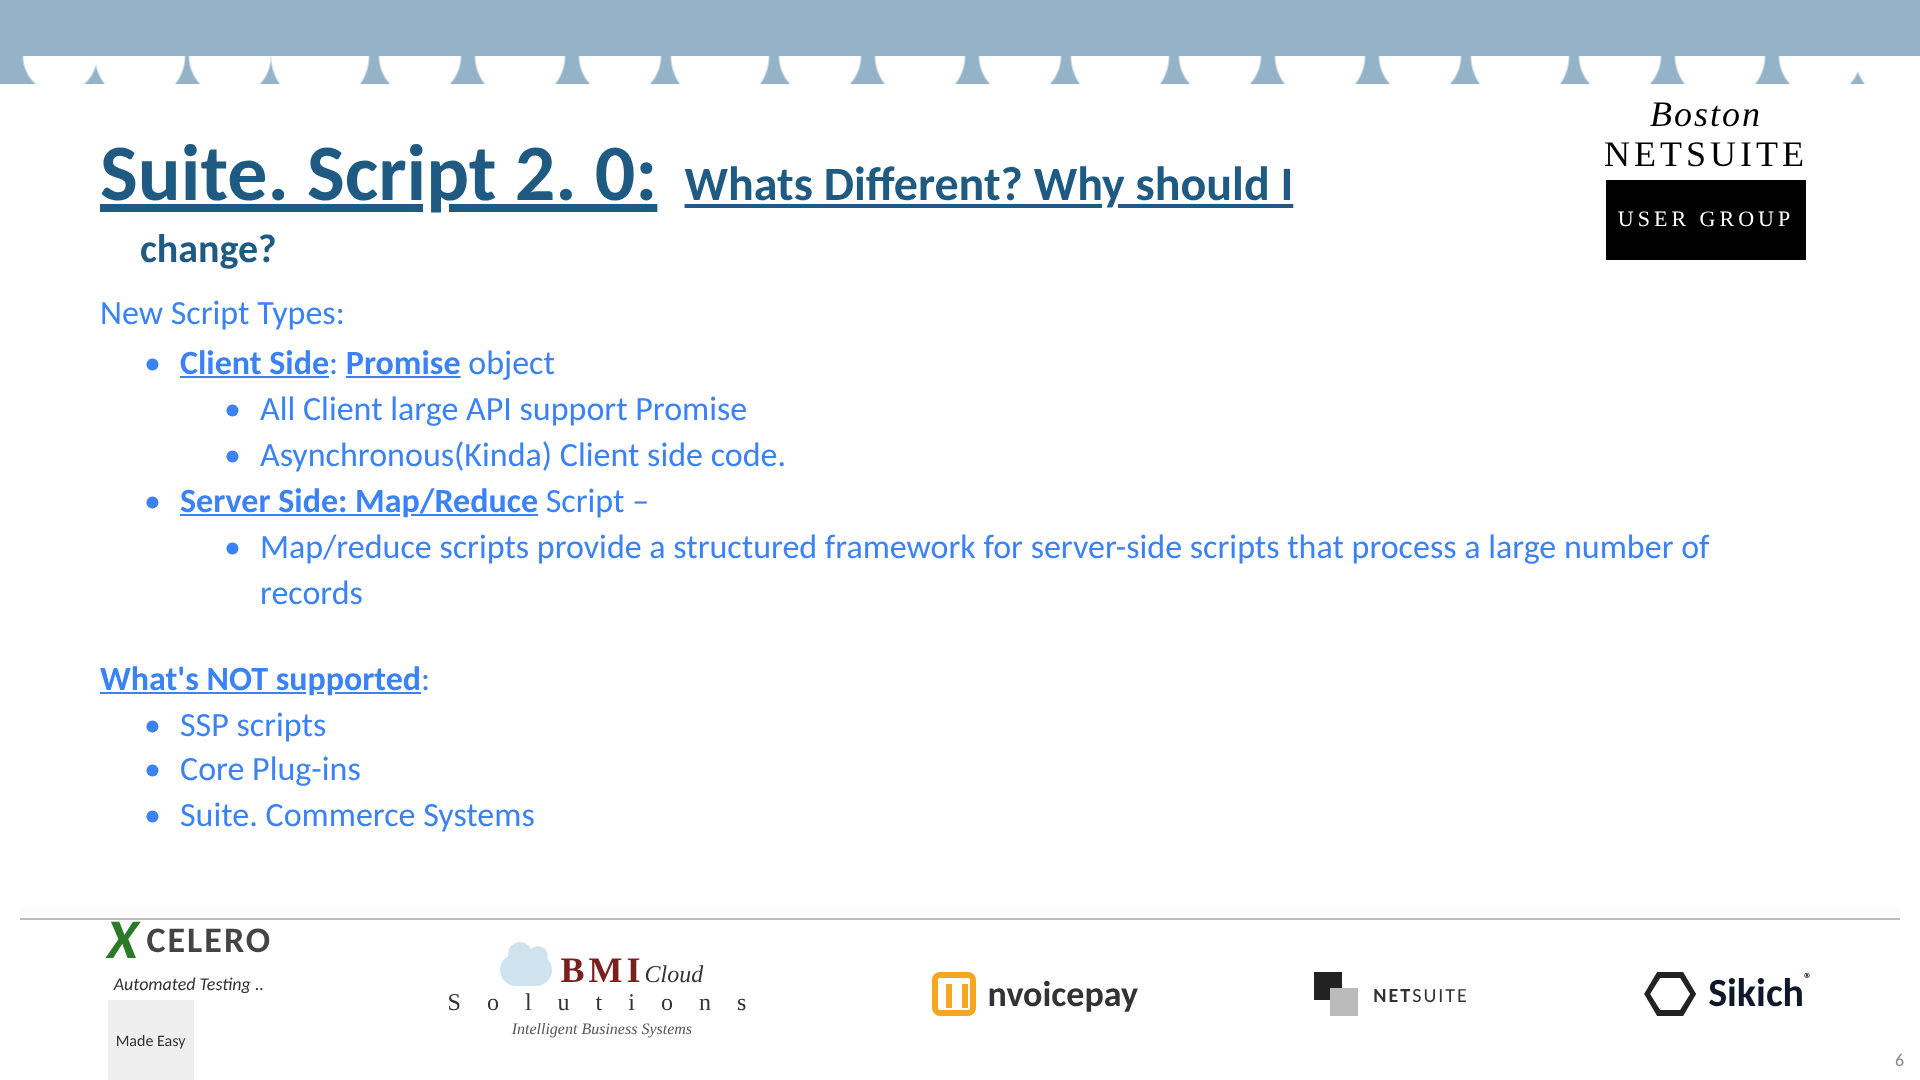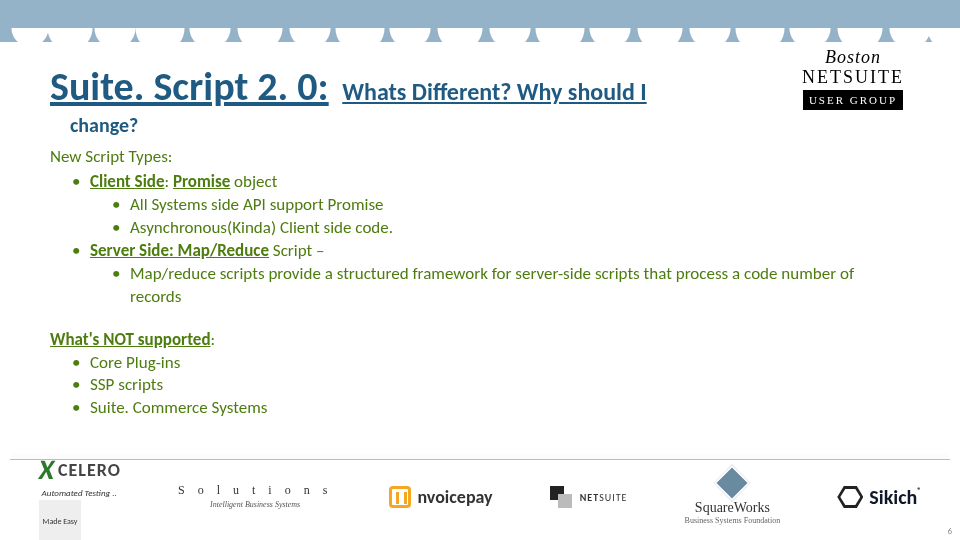--- a/index.html
+++ b/index.html
@@ -51,42 +51,42 @@
     font-size: 18px;
     line-height: 1.1;
     color: #000;
   }
   .header-logo .city { font-style: italic; letter-spacing: 1px; }
   .header-logo .ns { letter-spacing: 2px; }
   .header-logo .ug {
     display: inline-block;
     background: #000; color: #fff;
     font-size: 11px; letter-spacing: 2px;
-    padding: 4px 6px; margin-top: 2px;
+    padding: 14px 6px; margin-top: 2px;
   }
 
   
   .title {
     position: absolute;
     top: 62px;
     left: 50px;
     right: 220px;
     color: #1f5a82;
     font-weight: 700;
   }
   .title .t-main { font-size: 40px; text-decoration: underline; }
   .title .t-rest { font-size: 24px; margin-left: 10px; text-decoration: underline; }
   .title .t-line2 { font-size: 20px; margin-left: 20px; margin-top: 2px; }
 
   
   .body {
     position: absolute;
     top: 146px; left: 50px; right: 64px;
     font-size: 17px;
-    color: #4d7c0f;
+    color: #3b82f6;
     line-height: 1.35;
   }
   .body .intro { margin-bottom: 2px; }
   .body ul { list-style: none; }
   .body li { position: relative; padding-left: 18px; }
   .body li::before { content: "•"; position: absolute; left: 0; top: 0; }
   .lvl1 { margin-left: 22px; }
   .lvl2 { margin-left: 62px; }
   .sect2 { margin-top: 20px; }
   .b { font-weight: 700; }
@@ -172,66 +172,62 @@
     </div>
     <div class="t-line2">change?</div>
   </div>
 
   <div class="body">
     <div class="intro">New Script Types:</div>
     <ul>
       <li class="lvl1">
         <span class="b u">Client Side</span><span>:  </span><span class="b u">Promise</span><span> object</span>
       </li>
-      <li class="lvl2">All Systems side API support Promise</li>
+      <li class="lvl2">All Client large API support Promise</li>
       <li class="lvl2">Asynchronous(Kinda) Client side code.</li>
       <li class="lvl1">
         <span class="b u">Server Side:  Map/Reduce</span><span> Script – </span>
       </li>
-      <li class="lvl2">Map/reduce scripts provide a structured framework for server-side scripts that process a code number of records</li>
+      <li class="lvl2">Map/reduce scripts provide a structured framework for server-side scripts that process a large number of records</li>
     </ul>
 
     <div class="sect2">
       <span class="b u">What's NOT supported</span><span>:</span>
       <ul>
+        <li class="lvl1">SSP scripts</li>
         <li class="lvl1">Core Plug-ins</li>
-        <li class="lvl1">SSP scripts</li>
         <li class="lvl1">Suite. Commerce Systems</li>
       </ul>
     </div>
   </div>
 
   <div class="footer-line"></div>
 
   <div class="footer">
     <div class="block xcelero">
       <div class="row">
           <span class="xmark">X</span>
           <span class="word">CELERO</span>
         </div>
       <span class="sub">Automated Testing ..</span>
       <span class="tag">Made Easy</span>
     </div>
     <div class="block bmi">
+      <div><span class="cloud-ico"></span><span class="big">BMI</span><span style="font-size:12px;font-style:italic;">Cloud</span></div>
       <span class="mid">S o l u t i o n s</span>
       <span class="sm">Intelligent Business Systems</span>
     </div>
     <div class="block nvoice">
       <span class="n"></span>
       <span class="txt">nvoicepay</span>
     </div>
     <div class="block netsuite">
       <span class="sq"></span>
       <span><b>NET</b><span>SUITE</span></span>
     </div>
-    <div class="block square">
-      <span class="dia"></span>
-      <span class="nm">SquareWorks</span>
-      <span class="sub">Business Systems Foundation</span>
-    </div>
     <div class="block sikich">
       <span class="hex"></span>
       <span class="txt"><span>Sikich</span><span class="r">®</span></span>
     </div>
   </div>
 
   <div class="pagefoot">6</div>
 
 </div>
 

